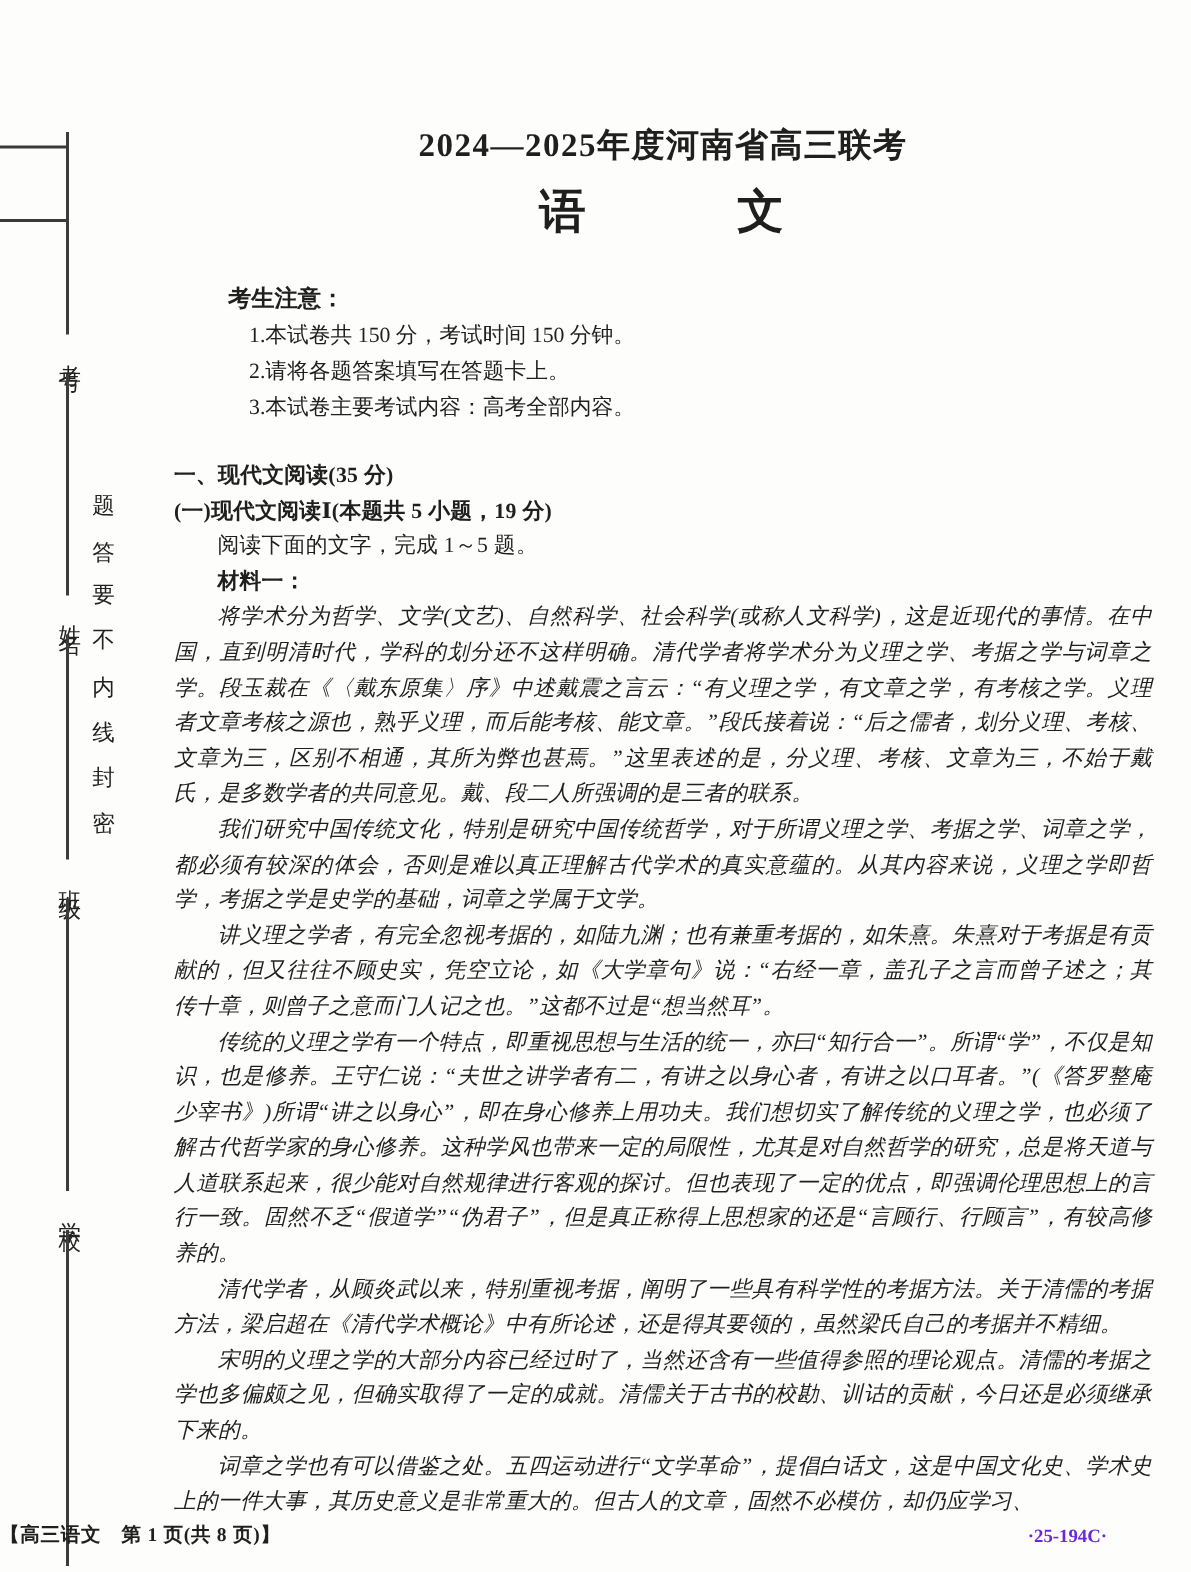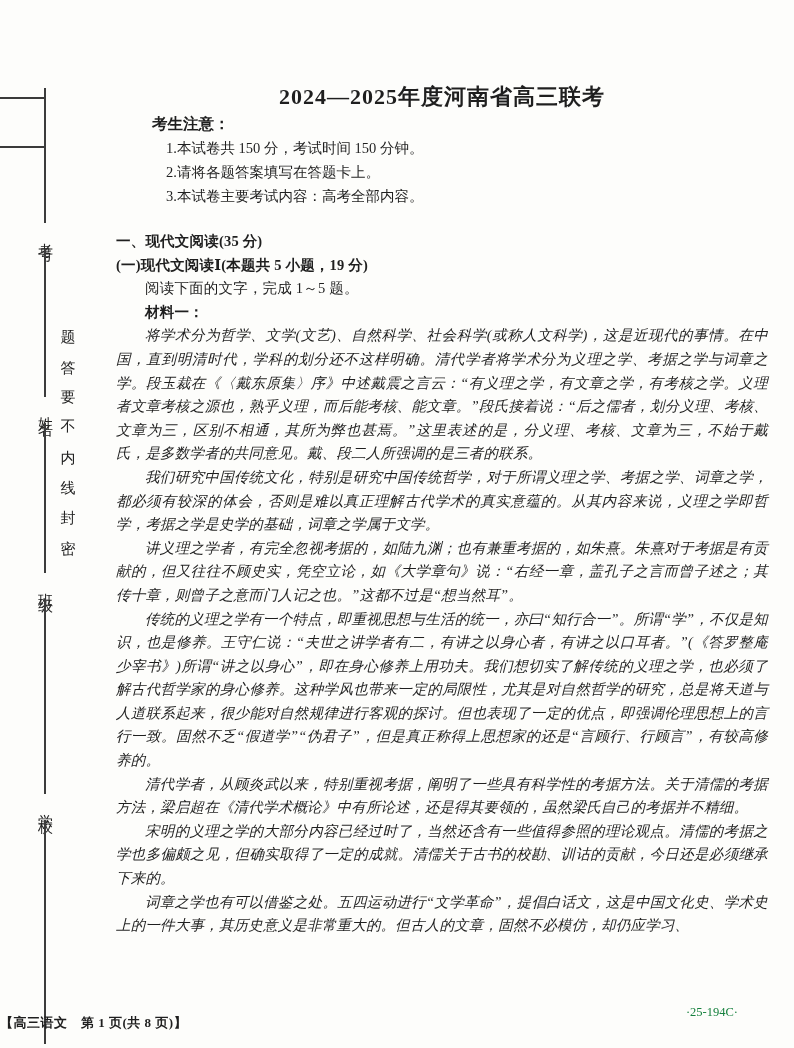--- a/index.html
+++ b/index.html
@@ -61,22 +61,22 @@
   .indent{text-indent:2em;}
   .para{text-indent:2em;font-style:italic;}
 
   
   .footer{
     position:absolute;left:0;right:0;bottom:16px;
     font-size:13px;
   }
   .page-info{font-weight:bold;letter-spacing:0.5px;}
   .paper-code{
-    position:absolute;right:56px;bottom:12px;
-    font-size:12.5px;color:#15803d;font-weight:normal;
+    position:absolute;right:56px;bottom:0;
+    font-size:12.5px;color:#6d28d9;font-weight:bold;
   }
 </style>
 </head>
 <body>
 
 <div class="page">
 
   <aside class="side">
     <div class="tick t1"></div>
     <div class="tick t2"></div>
@@ -91,20 +91,21 @@
       <div class="vline s4"></div>
       <div class="vlabel">学校</div>
       <div class="vline s5"></div>
     </div>
 
     <div class="seal-text">题答要不内线封密</div>
   </aside>
 
   <main class="content">
     <h1 class="exam-title">2024—2025年度河南省高三联考</h1>
+    <h2 class="subject">语　　　文</h2>
 
     <section class="notice">
       <p class="notice-title">考生注意：</p>
       <p class="notice-item">1.本试卷共 150 分，考试时间 150 分钟。</p>
       <p class="notice-item">2.请将各题答案填写在答题卡上。</p>
       <p class="notice-item">3.本试卷主要考试内容：高考全部内容。</p>
     </section>
 
     <section class="reading">
       <p class="bold">一、现代文阅读(35 分)</p>

